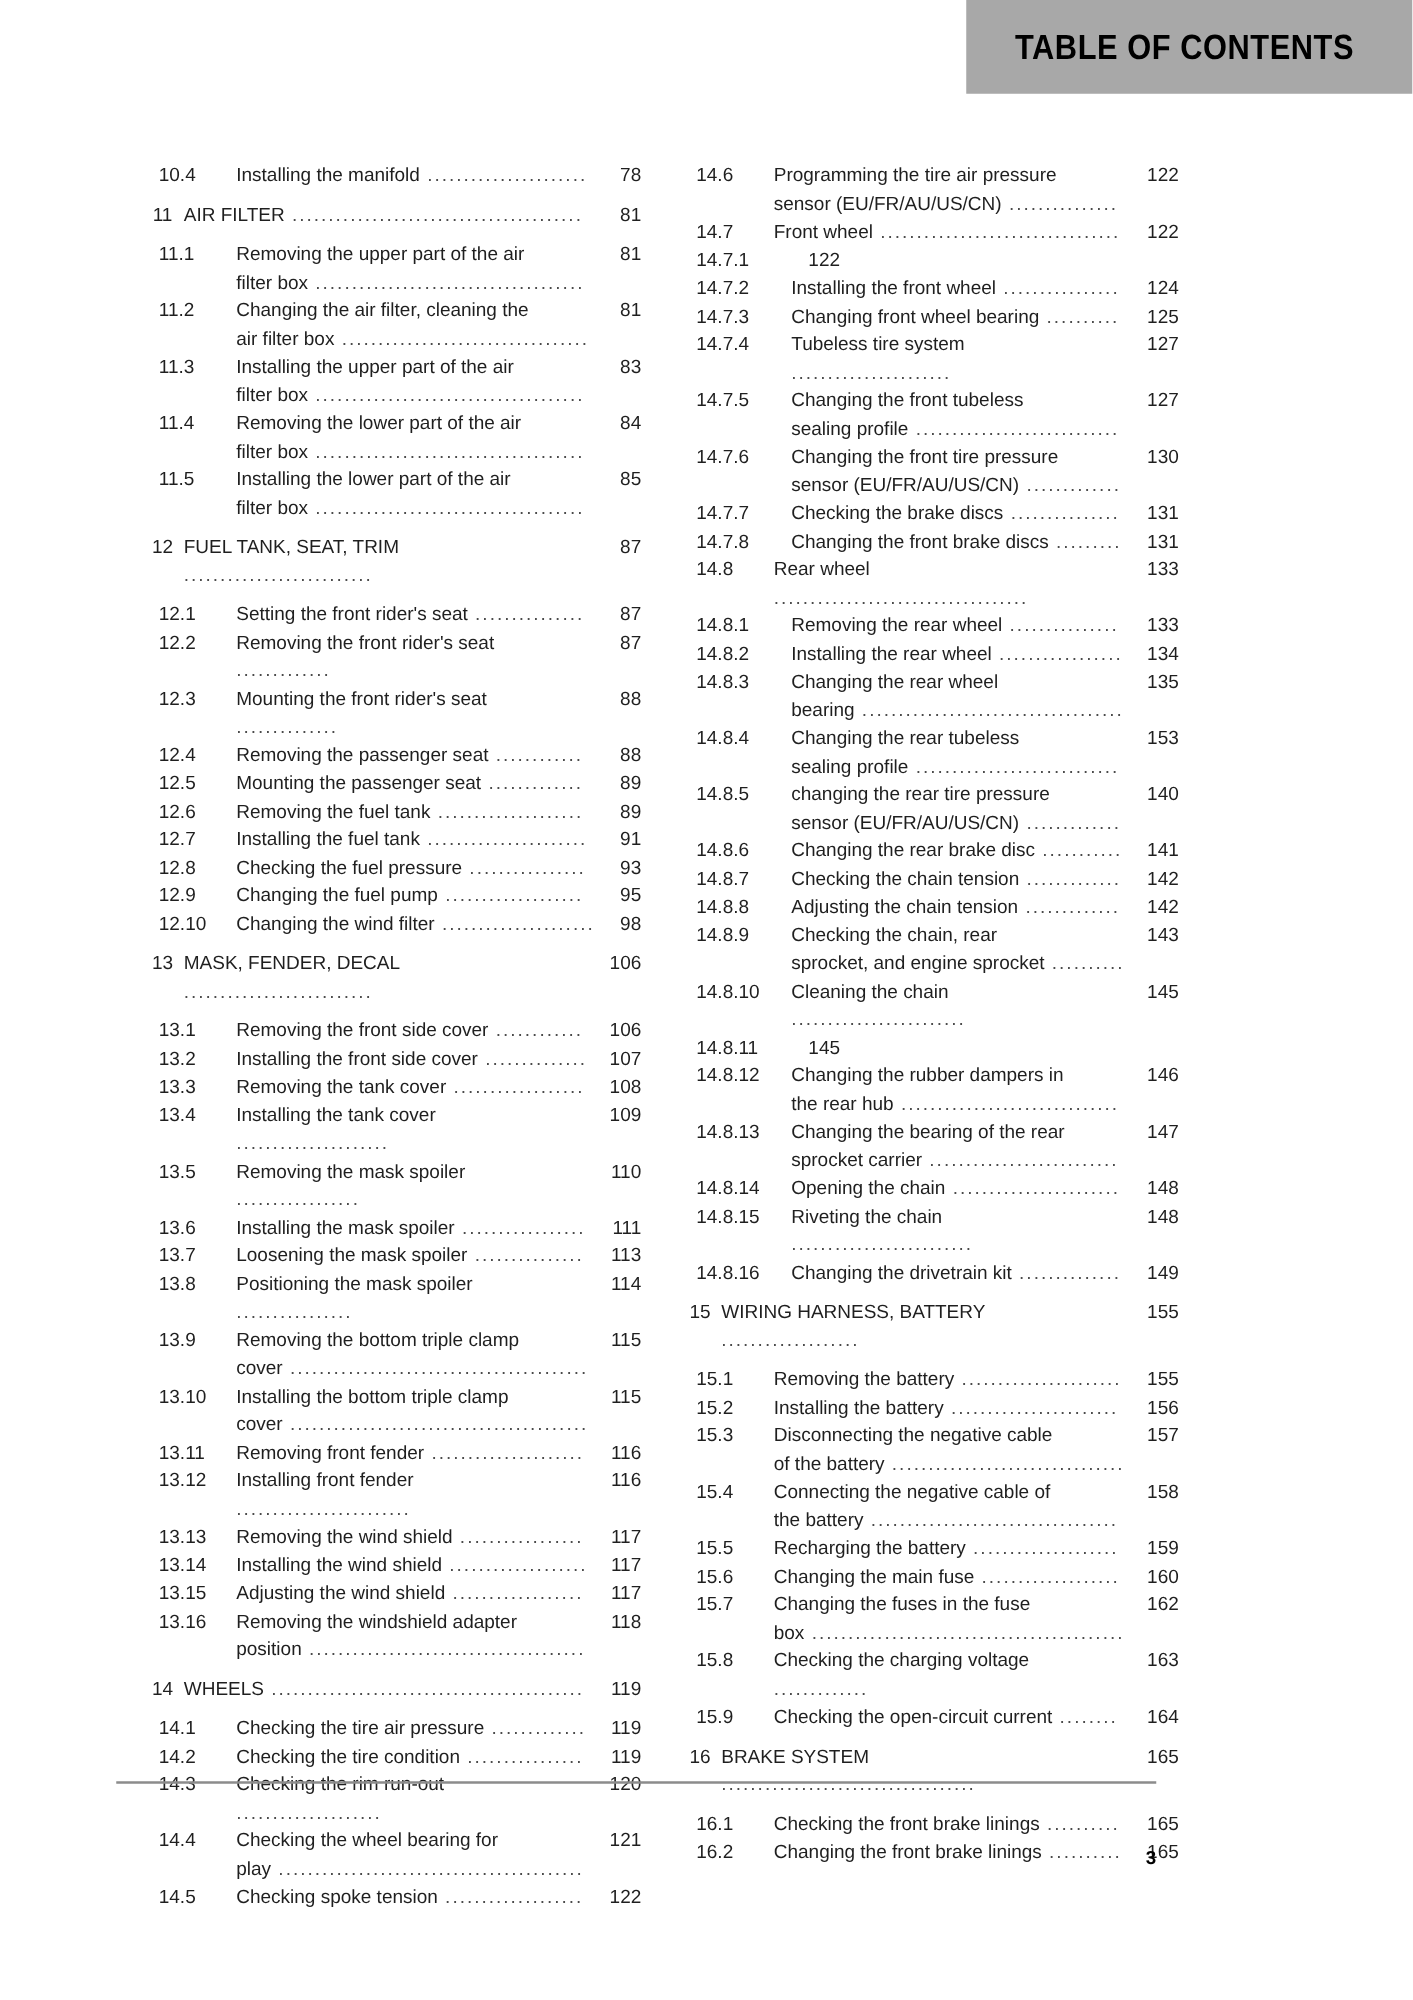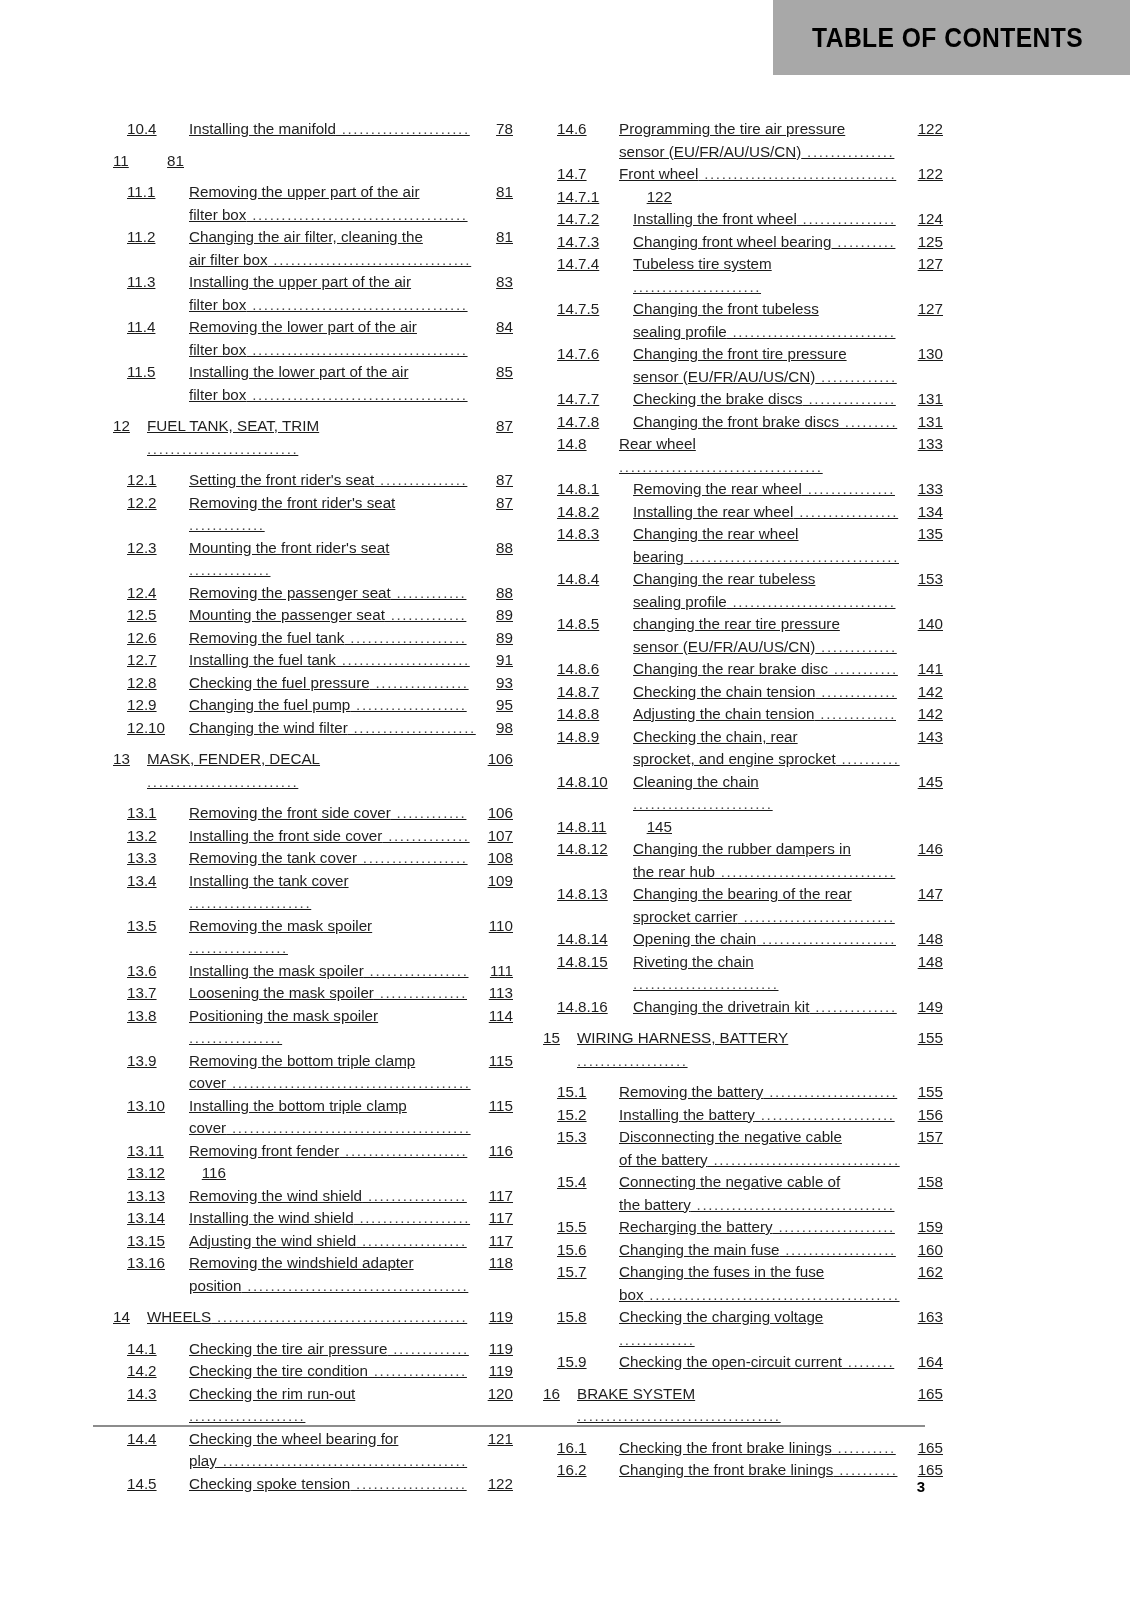--- a/index.html
+++ b/index.html
@@ -41,23 +41,22 @@
   
   #toc {
     position: absolute;
     left: 0;
     top: 118px;
     width: 1130px;
     height: 1240px;
   }
   .column {
     position: absolute;
-    top: 0;
+    top: 12px;
     width: 400px;
-    text-decoration: underline;
   }
   #col-left  { left: 113px; }
   #col-right { left: 543px; }
 
   
   .entry {
     display: flex;
     align-items: flex-start;
     font-size: 15.2px;
     line-height: 22.5px;
@@ -69,21 +68,21 @@
   }
   .entry.lvl2, .entry.lvl3 {
     margin: 0;
   }
 
   .num {
     flex: 0 0 auto;
     text-align: left;
     white-space: nowrap;
   }
-  .entry.lvl1 > .num { width: 34px; }
+  .entry.lvl1 > .num { width: 34px; text-align: center; }
   .entry.lvl2 > .num { width: 62px; margin-left: 14px; }
   .entry.lvl3 > .num { width: 76px; margin-left: 14px; }
 
   .body {
     flex: 1 1 auto;
     min-width: 0;
     position: relative;
   }
   .title {
     display: inline;
@@ -140,20 +139,21 @@
 
 <div id="toc">
   <div class="column" id="col-left">
       <div class="entry lvl2">
         <span class="num">10.4</span>
         <div class="body"><span class="title">Installing the manifold</span><span class="leader"> ......................</span></div>
         <span class="pageno">78</span>
       </div>
       <div class="entry lvl1">
         <span class="num">11</span>
+        <div class="body"><span class="title">AIR FILTER</span><span class="leader"> ........................................</span></div>
         <span class="pageno">81</span>
       </div>
       <div class="entry lvl2 wrap">
         <span class="num">11.1</span>
         <div class="body"><span class="title">Removing the upper part of the air</span><span class="tail"><span class="title">filter box</span><span class="leader"> .....................................</span></span></div>
         <span class="pageno">81</span>
       </div>
       <div class="entry lvl2 wrap">
         <span class="num">11.2</span>
         <div class="body"><span class="title">Changing the air filter, cleaning the</span><span class="tail"><span class="title">air filter box</span><span class="leader"> ..................................</span></span></div>
@@ -284,20 +284,21 @@
         <div class="body"><span class="title">Installing the bottom triple clamp</span><span class="tail"><span class="title">cover</span><span class="leader"> .........................................</span></span></div>
         <span class="pageno">115</span>
       </div>
       <div class="entry lvl2">
         <span class="num">13.11</span>
         <div class="body"><span class="title">Removing front fender</span><span class="leader"> .....................</span></div>
         <span class="pageno">116</span>
       </div>
       <div class="entry lvl2">
         <span class="num">13.12</span>
+        <div class="body"><span class="title">Installing front fender</span><span class="leader"> ........................</span></div>
         <span class="pageno">116</span>
       </div>
       <div class="entry lvl2">
         <span class="num">13.13</span>
         <div class="body"><span class="title">Removing the wind shield</span><span class="leader"> .................</span></div>
         <span class="pageno">117</span>
       </div>
       <div class="entry lvl2">
         <span class="num">13.14</span>
         <div class="body"><span class="title">Installing the wind shield</span><span class="leader"> ...................</span></div>

